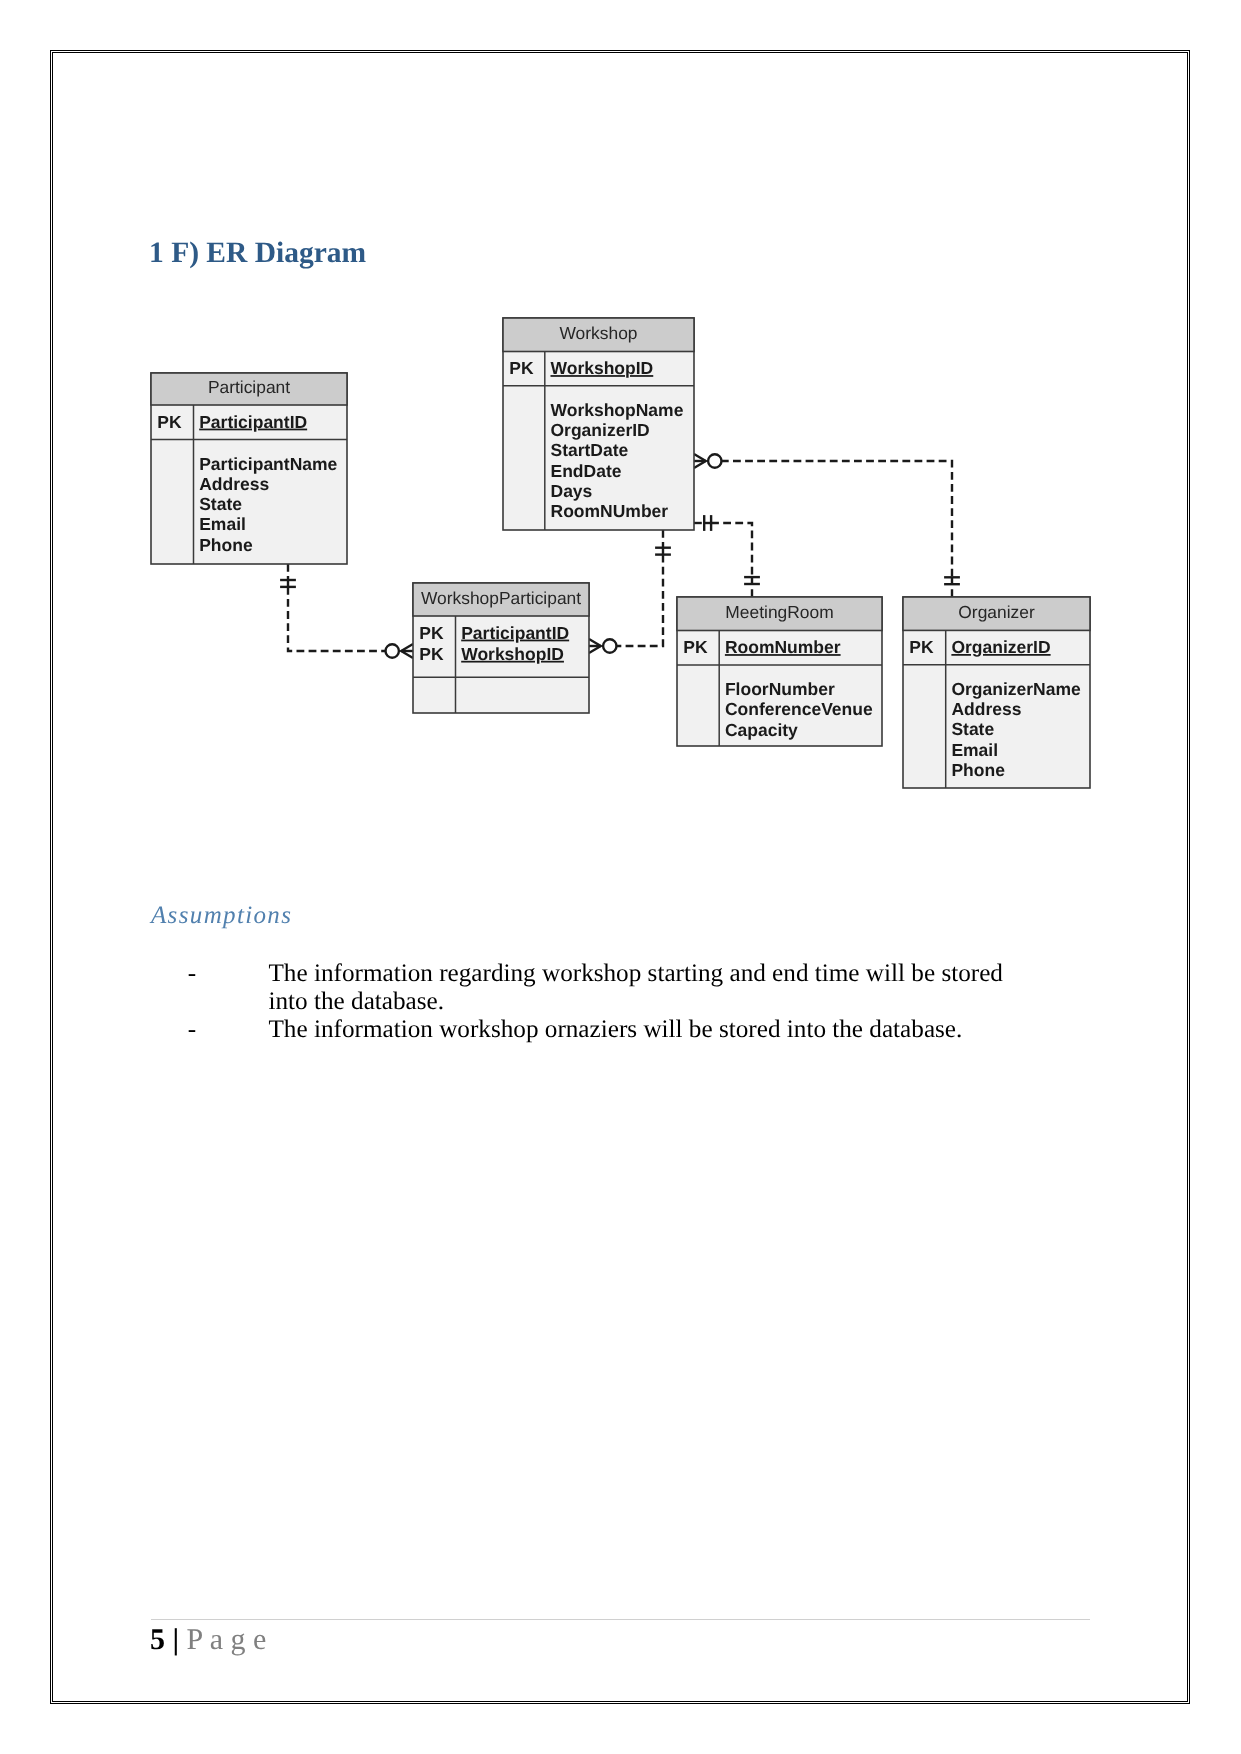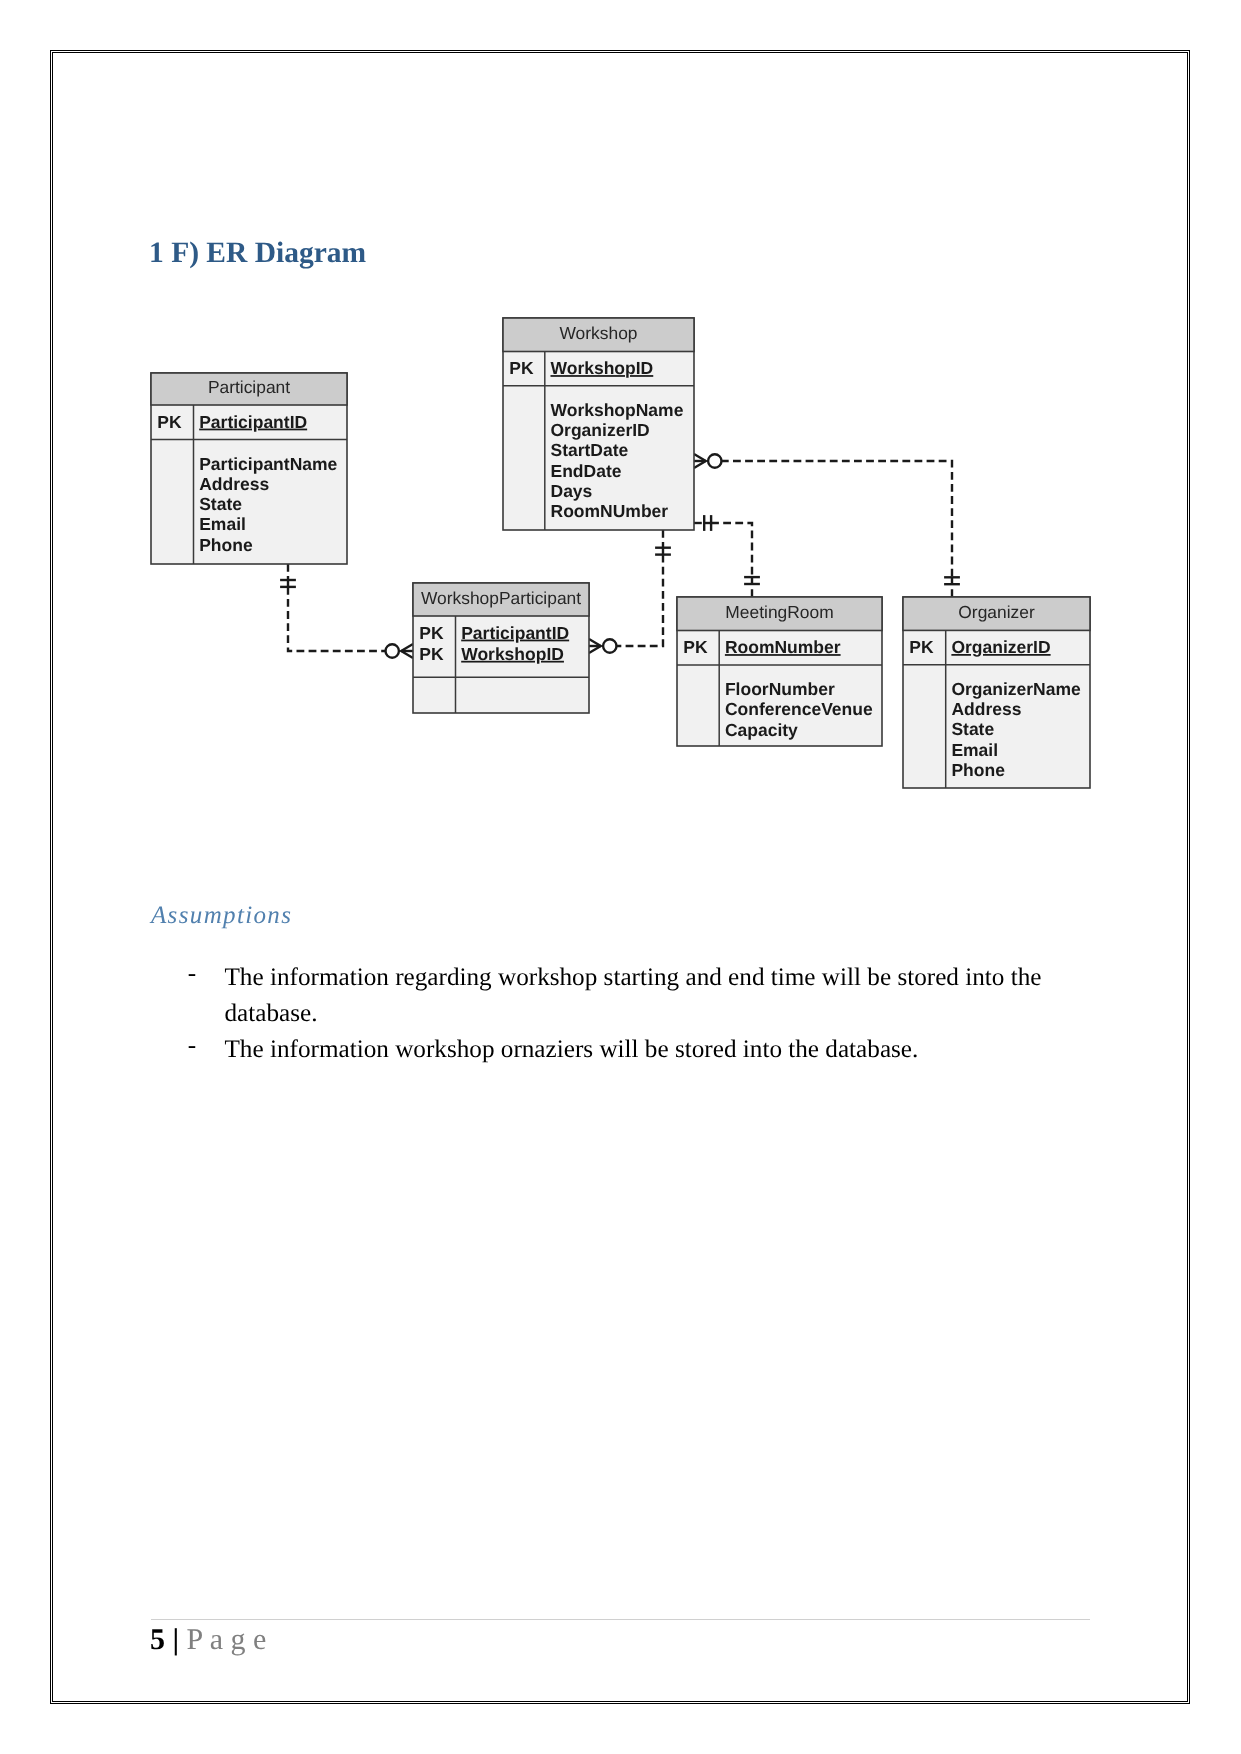--- a/index.html
+++ b/index.html
@@ -6,21 +6,21 @@
   html,body{margin:0;padding:0;}
   body{width:1241px;height:1754px;background:#ffffff;font-family:"Liberation Serif",serif;-webkit-font-smoothing:antialiased;text-rendering:geometricPrecision;}
   .page{position:absolute;left:0;top:0;width:1241px;height:1754px;background:#fff;overflow:hidden;filter:opacity(1);}
   .page-border{position:absolute;left:50px;top:50px;width:1140px;height:1654px;border:1.4px solid #000;box-sizing:border-box;}
   .page-border-inner{position:absolute;left:0.8px;top:0.8px;right:0.8px;bottom:0.8px;border:1.4px solid #000;box-sizing:border-box;}
   .heading{position:absolute;left:149px;top:237px;font-family:"Liberation Serif",serif;font-size:29.5px;font-weight:bold;color:#2E5A87;white-space:nowrap;}
   .assumptions{position:absolute;left:151px;top:901.7px;font-family:"Liberation Serif",serif;font-size:25px;font-style:italic;color:#5180AE;letter-spacing:1.35px;white-space:nowrap;}
   .bullets{position:absolute;left:187.7px;top:960px;width:858px;font-family:"Liberation Serif",serif;font-size:25.2px;color:#000;}
   .bullet{display:flex;}
   .bullet .dash{width:36.8px;flex:0 0 36.8px;}
-  .bullet .txt{flex:1;line-height:36px;}
+  .bullet .txt{flex:1;line-height:28px;margin-left:44px;}
   .footer-rule{position:absolute;left:151px;top:1619px;width:939px;height:1px;background:#d0d0d0;}
   .footer{position:absolute;left:150px;top:1622.7px;font-family:"Liberation Serif",serif;font-size:30px;color:#808080;white-space:pre;}
   .footer .num{color:#000;font-weight:bold;}
   .footer .sep{color:#000;font-weight:bold;}
   .footer .pg{letter-spacing:0px;}
   #diagram{position:absolute;left:0;top:0;pointer-events:none;opacity:0.999;}
   .ent-title{font-family:"Liberation Sans",sans-serif;font-size:17.4px;fill:#262626;text-anchor:middle;}
   .ent-pkcol{font-family:"Liberation Sans",sans-serif;font-size:17.5px;font-weight:bold;fill:#1a1a1a;}
   .ent-pkname{font-family:"Liberation Sans",sans-serif;font-size:17.5px;font-weight:bold;fill:#1a1a1a;text-decoration:underline;}
   .ent-attr{font-family:"Liberation Sans",sans-serif;font-size:17.5px;font-weight:bold;fill:#1a1a1a;}

